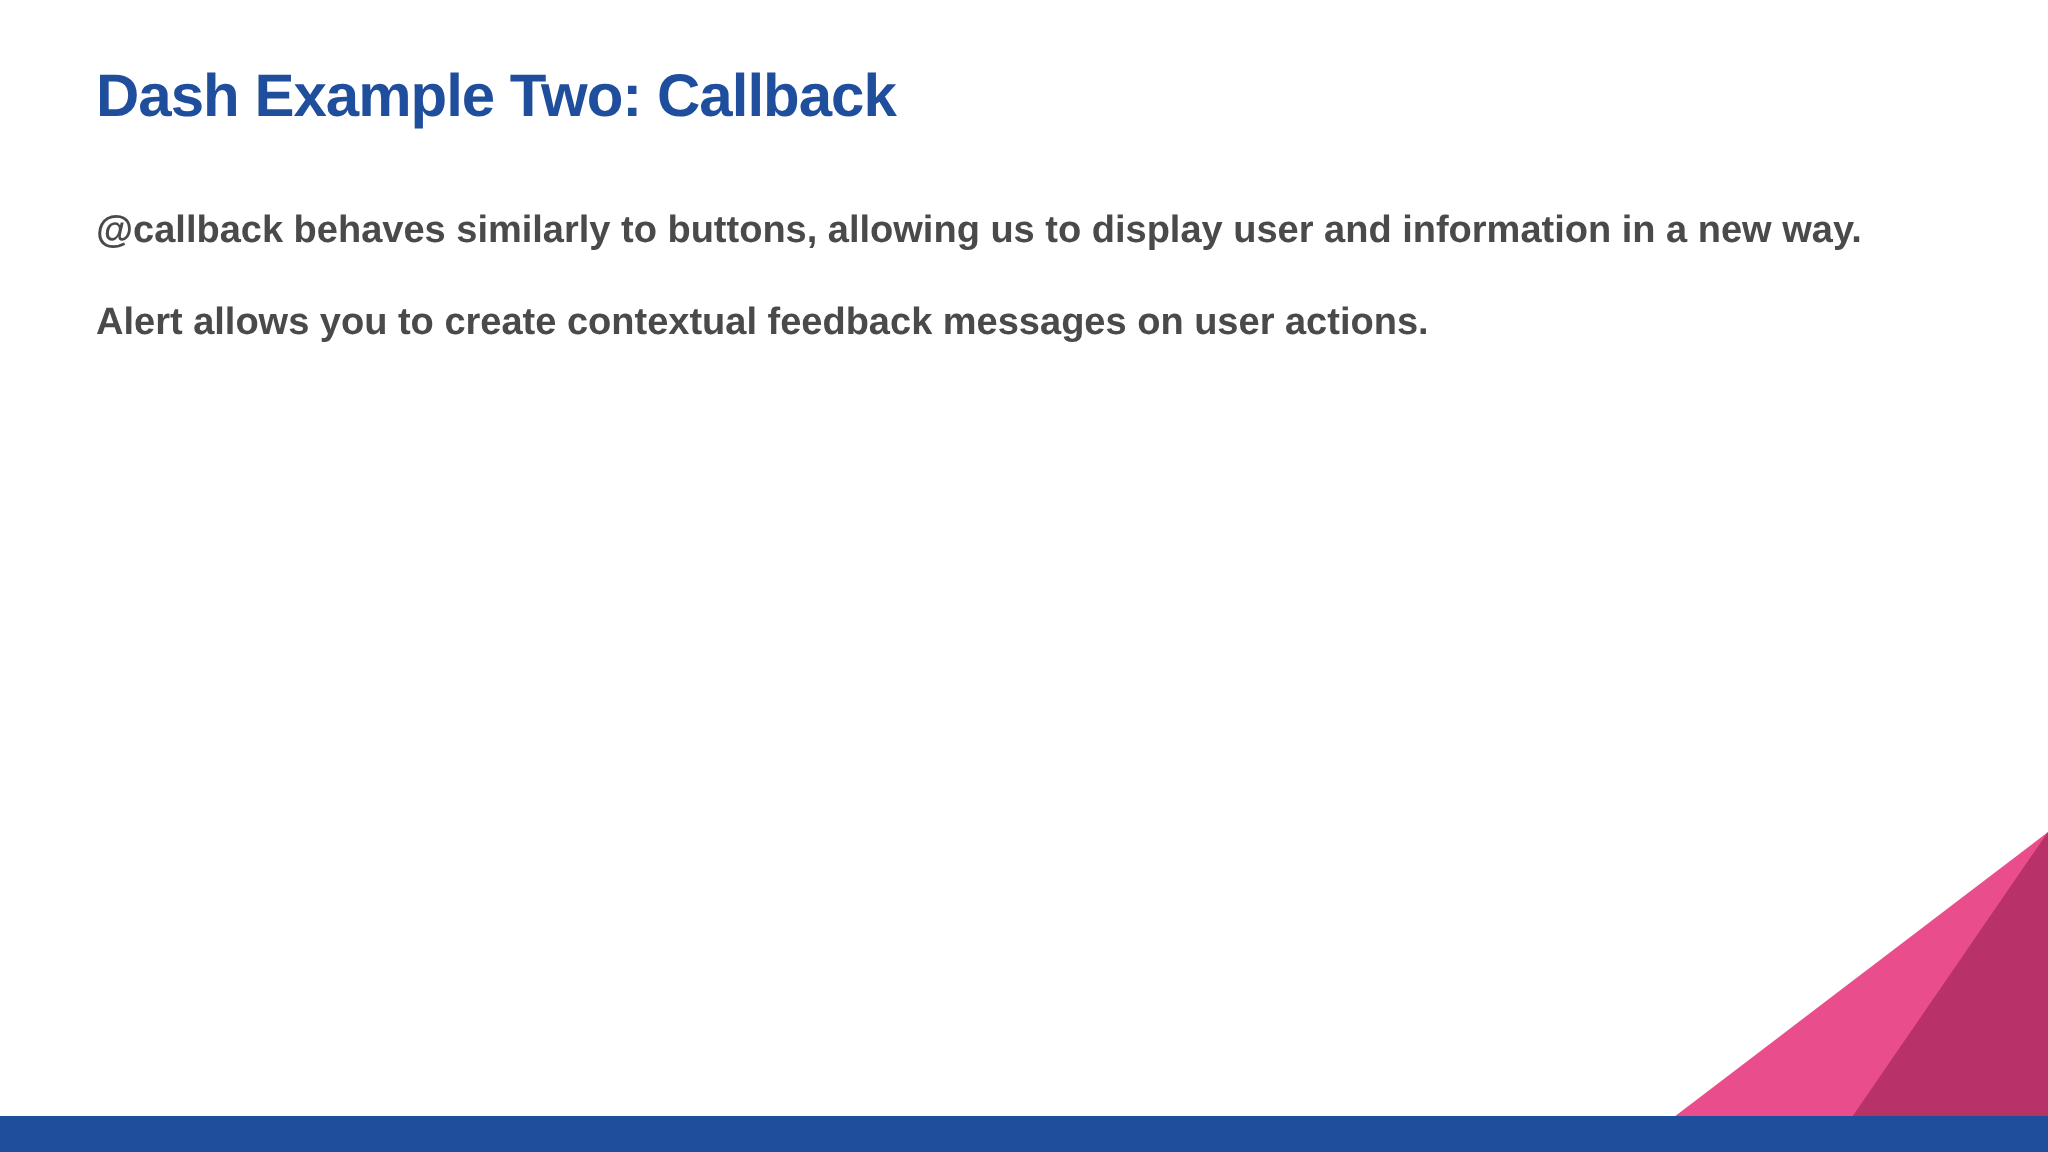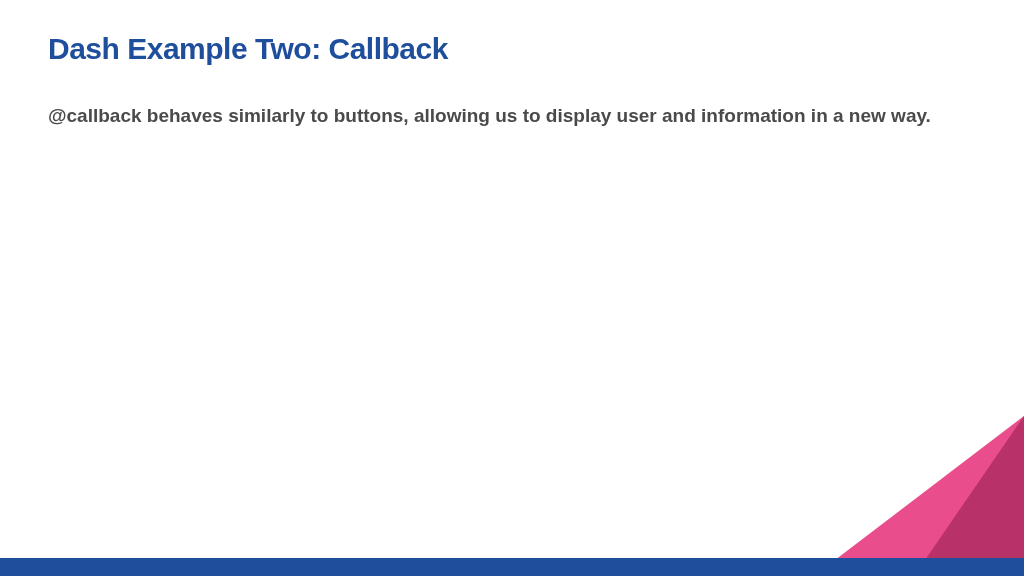--- a/index.html
+++ b/index.html
@@ -58,17 +58,18 @@
       border-left: 110px solid transparent;
       border-bottom: 160px solid #b83267;
     }
   </style>
 </head>
 <body>
 
 <div class="content">
   <h1 class="slide-title">Dash Example Two: Callback</h1>
   <p class="body-text">@callback behaves similarly to buttons, allowing us to display user and information in a new way.</p>
+  <p class="body-text">Alert allows you to create contextual feedback messages on user actions.</p>
 </div>
 
 <div class="triangle-pink-light"></div>
 <div class="triangle-pink-dark"></div>
 <div class="footer-bar"></div>
 
 </body></html>

